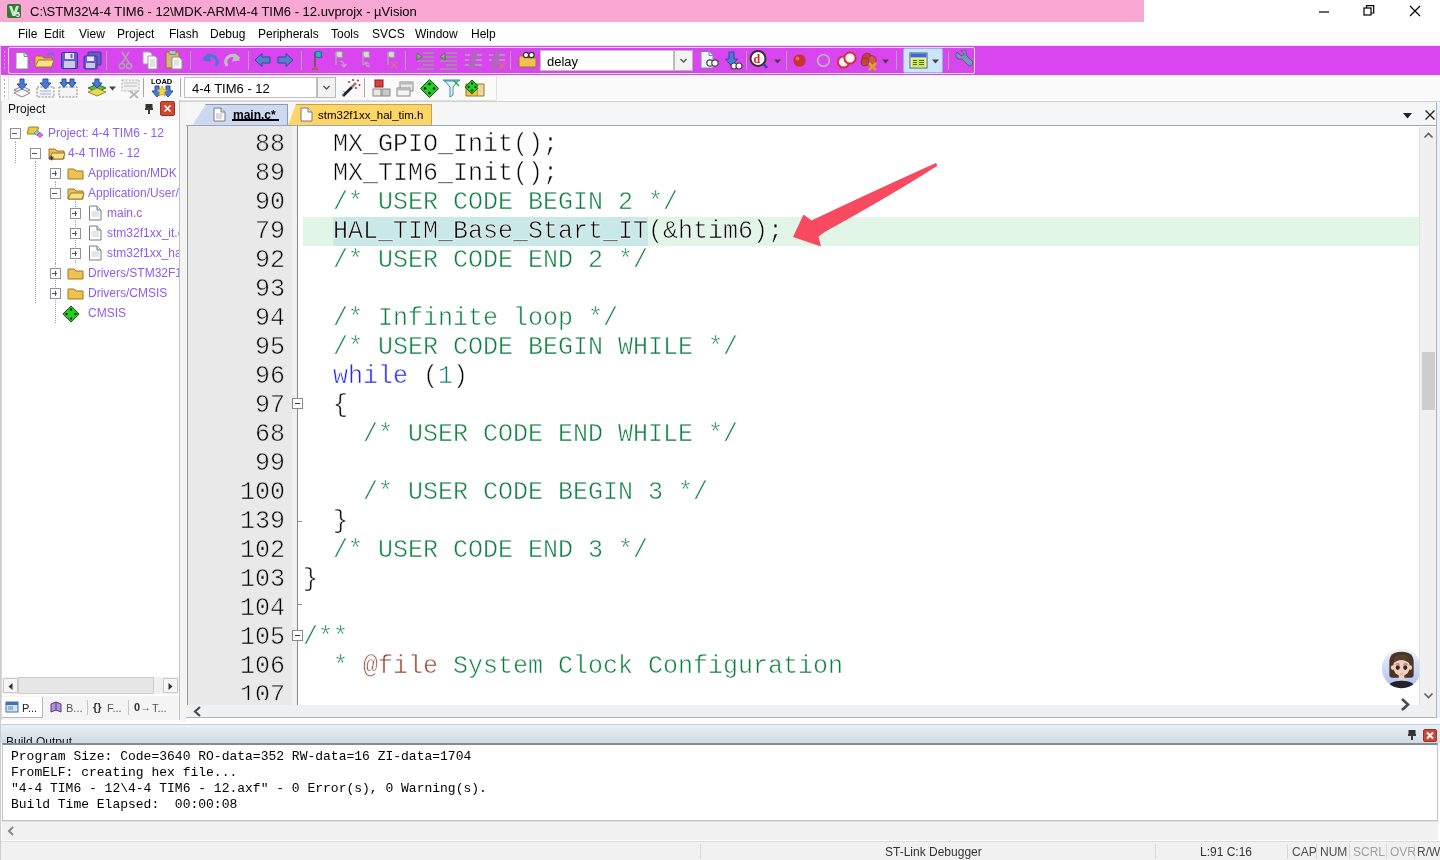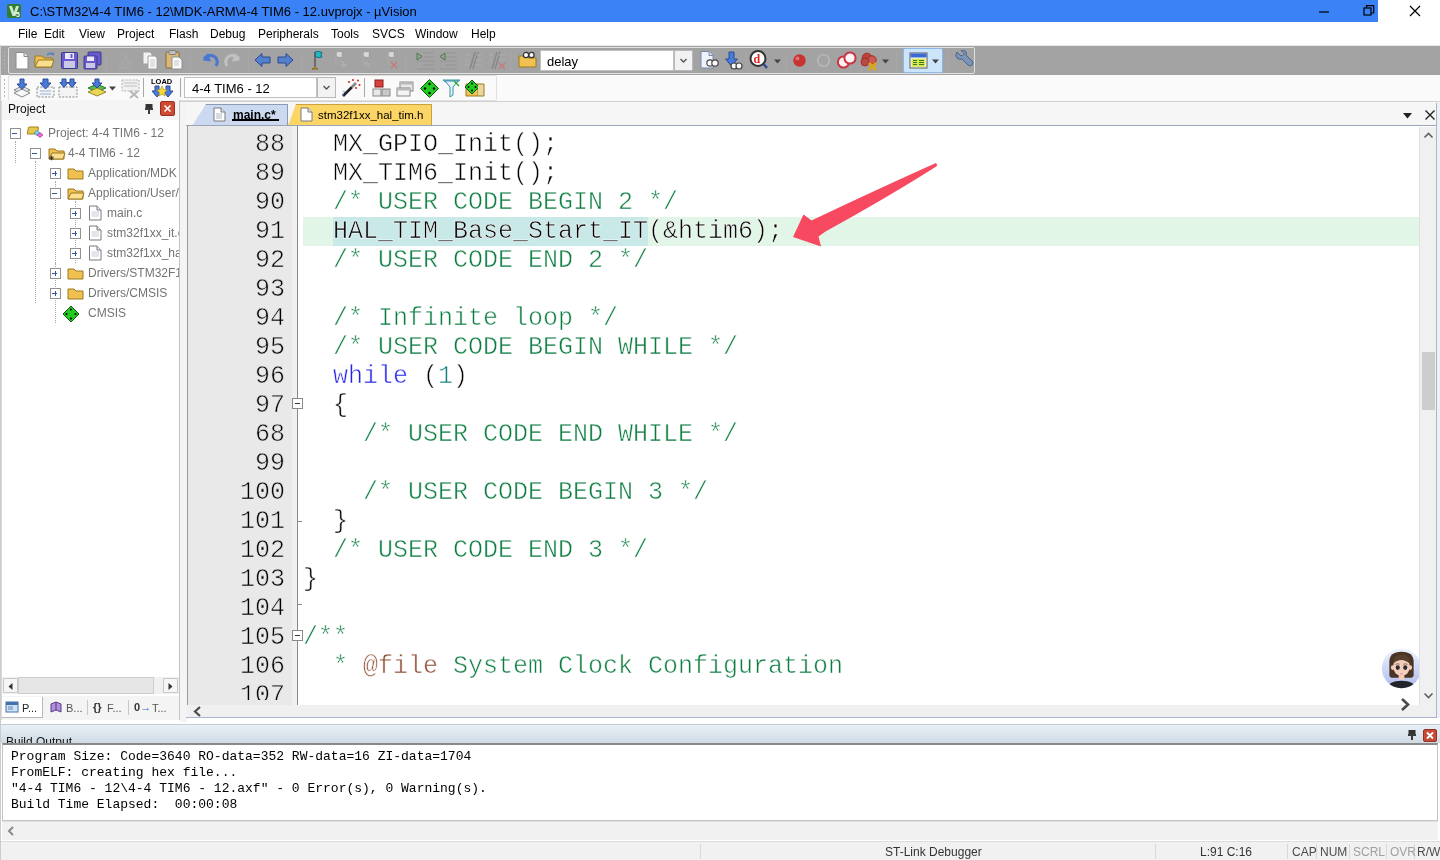--- a/index.html
+++ b/index.html
@@ -1,30 +1,30 @@
 <!DOCTYPE html>
 <html><head>
 <meta charset="utf-8">
 <style>
 *{margin:0;padding:0;box-sizing:border-box}
 html,body{width:1440px;height:860px;overflow:hidden;background:#fff;font-family:"Liberation Sans",sans-serif;position:relative}
 .a{position:absolute}
 
-#title{left:0;top:0;width:1378px;height:22px;background:#3b82f6;font-size:13px;color:#000}
+#title{left:0;top:0;width:1144px;height:22px;background:#f9a8d4;font-size:13px;color:#000}
 #menu{left:0;top:22px;width:1440px;height:23px;background:#fff;font-size:12px;color:#000}
 .mi{position:absolute;top:5px}
 
-#tb1{left:0;top:45px;width:1440px;height:30px;background:#a3a3a3;border-top:1px solid #e8e8e8}
+#tb1{left:0;top:45px;width:1440px;height:30px;background:#d946ef;border-top:1px solid #e8e8e8}
 #tb2{left:0;top:75px;width:1440px;height:27px;background:#fafafa;border-bottom:1px solid #d0d0d0}
 .sep{position:absolute;top:5px;width:1px;height:19px;background:#a8a8a8}
 .grip{position:absolute;left:3px;top:4px;width:3px;height:20px;background-image:radial-gradient(circle,#b5b5b5 1px,transparent 1px);background-size:3px 4px}
 
 #pphead{left:2px;top:100px;width:178px;height:20px;background:#f5f5f5;font-size:12px;color:#111}
 #ptree{left:2px;top:123px;width:177px;height:554px;background:#fff;overflow:hidden}
-.trow{position:absolute;font-size:12px;color:#737373;white-space:nowrap}
+.trow{position:absolute;font-size:12px;color:#8b5cf6;white-space:nowrap}
 #phs{left:2px;top:677px;width:177px;height:17px;background:#f0f0f0}
 #ptabs{left:0px;top:696px;width:180px;height:24px;background:#f4f4f4}
 
 #tabbar{left:186px;top:102px;width:1254px;height:24px;background:#f6f6f6}
 #code{left:187px;top:126px;width:1233px;height:579px;overflow:hidden}
 .cl{position:absolute;left:303px;font-size:25px;line-height:29px;font-family:"Liberation Mono",monospace;white-space:pre;color:#000;-webkit-text-stroke:0.75px rgba(255,255,255,0.8)}
 .ln{position:absolute;font-size:25px;line-height:29px;font-family:"Liberation Mono",monospace;color:#000;width:98px;text-align:right;left:187px;-webkit-text-stroke:0.75px rgba(233,233,233,0.85)}
 .grn{color:#0a7c3f}
 .kw{color:#2323e8}
 .num{color:#13807d}
@@ -576,39 +576,39 @@
 
 <div class="a" style="left:303px;top:217px;width:1117px;height:29px;background:#e2f6e7"></div>
 <div class="a" style="left:333px;top:217px;width:315px;height:29px;background:#c9e9e9"></div>
 <div id="codelines">
   <div class="ln" style="top:130px">88</div>
     <div class="cl" style="top:130px">  MX_GPIO_Init();</div>
   <div class="ln" style="top:159px">89</div>
     <div class="cl" style="top:159px">  MX_TIM6_Init();</div>
   <div class="ln" style="top:188px">90</div>
     <div class="cl grn" style="top:188px">  /* USER CODE BEGIN 2 */</div>
-  <div class="ln" style="top:217px">91</div>
+  <div class="ln" style="top:217px">79</div>
     <div class="cl" style="top:217px">  HAL_TIM_Base_Start_IT(&amp;htim6);</div>
   <div class="ln" style="top:246px">92</div>
     <div class="cl grn" style="top:246px">  /* USER CODE END 2 */</div>
   <div class="ln" style="top:275px">93</div>
   <div class="ln" style="top:304px">94</div>
     <div class="cl grn" style="top:304px">  /* Infinite loop */</div>
   <div class="ln" style="top:333px">95</div>
     <div class="cl grn" style="top:333px">  /* USER CODE BEGIN WHILE */</div>
   <div class="ln" style="top:362px">96</div>
     <div class="cl" style="top:362px">  <span class="kw">while</span> (<span class="num">1</span>)</div>
   <div class="ln" style="top:391px">97</div>
     <div class="cl" style="top:391px">  {</div>
   <div class="ln" style="top:420px">68</div>
     <div class="cl grn" style="top:420px">    /* USER CODE END WHILE */</div>
   <div class="ln" style="top:449px">99</div>
   <div class="ln" style="top:478px">100</div>
     <div class="cl grn" style="top:478px">    /* USER CODE BEGIN 3 */</div>
-  <div class="ln" style="top:507px">101</div>
+  <div class="ln" style="top:507px">139</div>
     <div class="cl" style="top:507px">  }</div>
   <div class="ln" style="top:536px">102</div>
     <div class="cl grn" style="top:536px">  /* USER CODE END 3 */</div>
   <div class="ln" style="top:565px">103</div>
     <div class="cl" style="top:565px">}</div>
   <div class="ln" style="top:594px">104</div>
   <div class="ln" style="top:623px">105</div>
     <div class="cl grn" style="top:623px">/**</div>
   <div class="ln" style="top:652px">106</div>
     <div class="cl grn" style="top:652px">  * <span class="doc">@file</span> System Clock Configuration</div>

